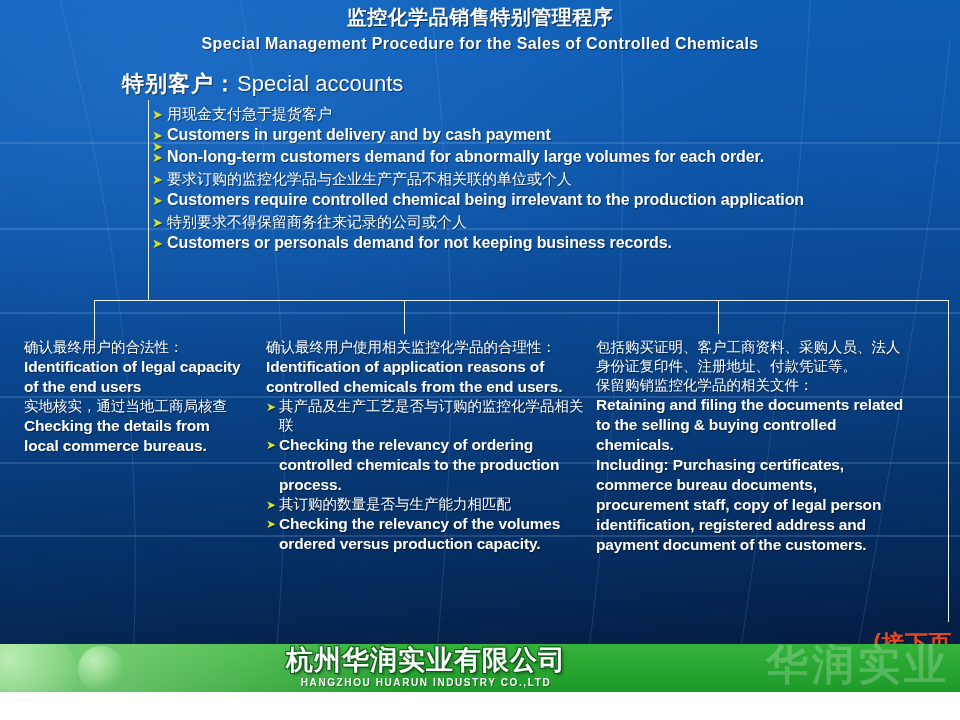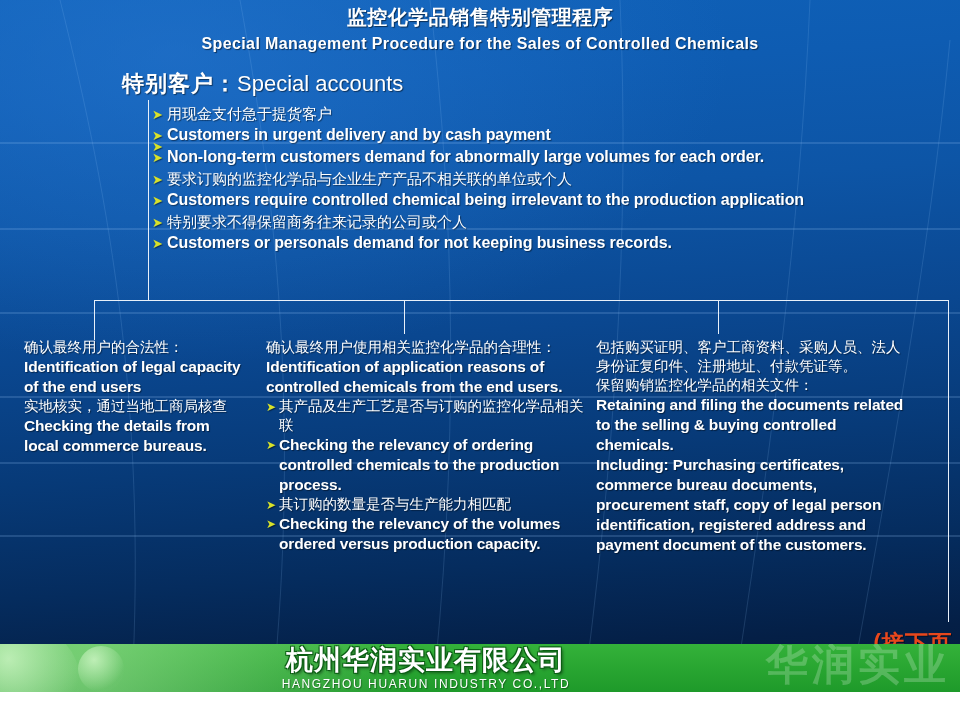--- a/index.html
+++ b/index.html
@@ -205,22 +205,22 @@
     white-space: nowrap;
     text-shadow:
       1px 1px 0 #0b5e14,
       -1px 1px 0 #0b5e14,
       1px -1px 0 #0b5e14,
       -1px -1px 0 #0b5e14,
       2px 2px 3px rgba(0,0,0,0.45);
   }
   .logo-en {
     margin-top: 4px;
-    font-size: 12px;
-    font-weight: normal;
+    font-size: 10px;
+    font-weight: bold;
     color: #ffffff;
     letter-spacing: 1.6px;
     white-space: nowrap;
     text-shadow: 1px 1px 1px rgba(0,0,0,0.35);
   }
 </style>
 </head>
 <body>
 
 <div id="slide">

